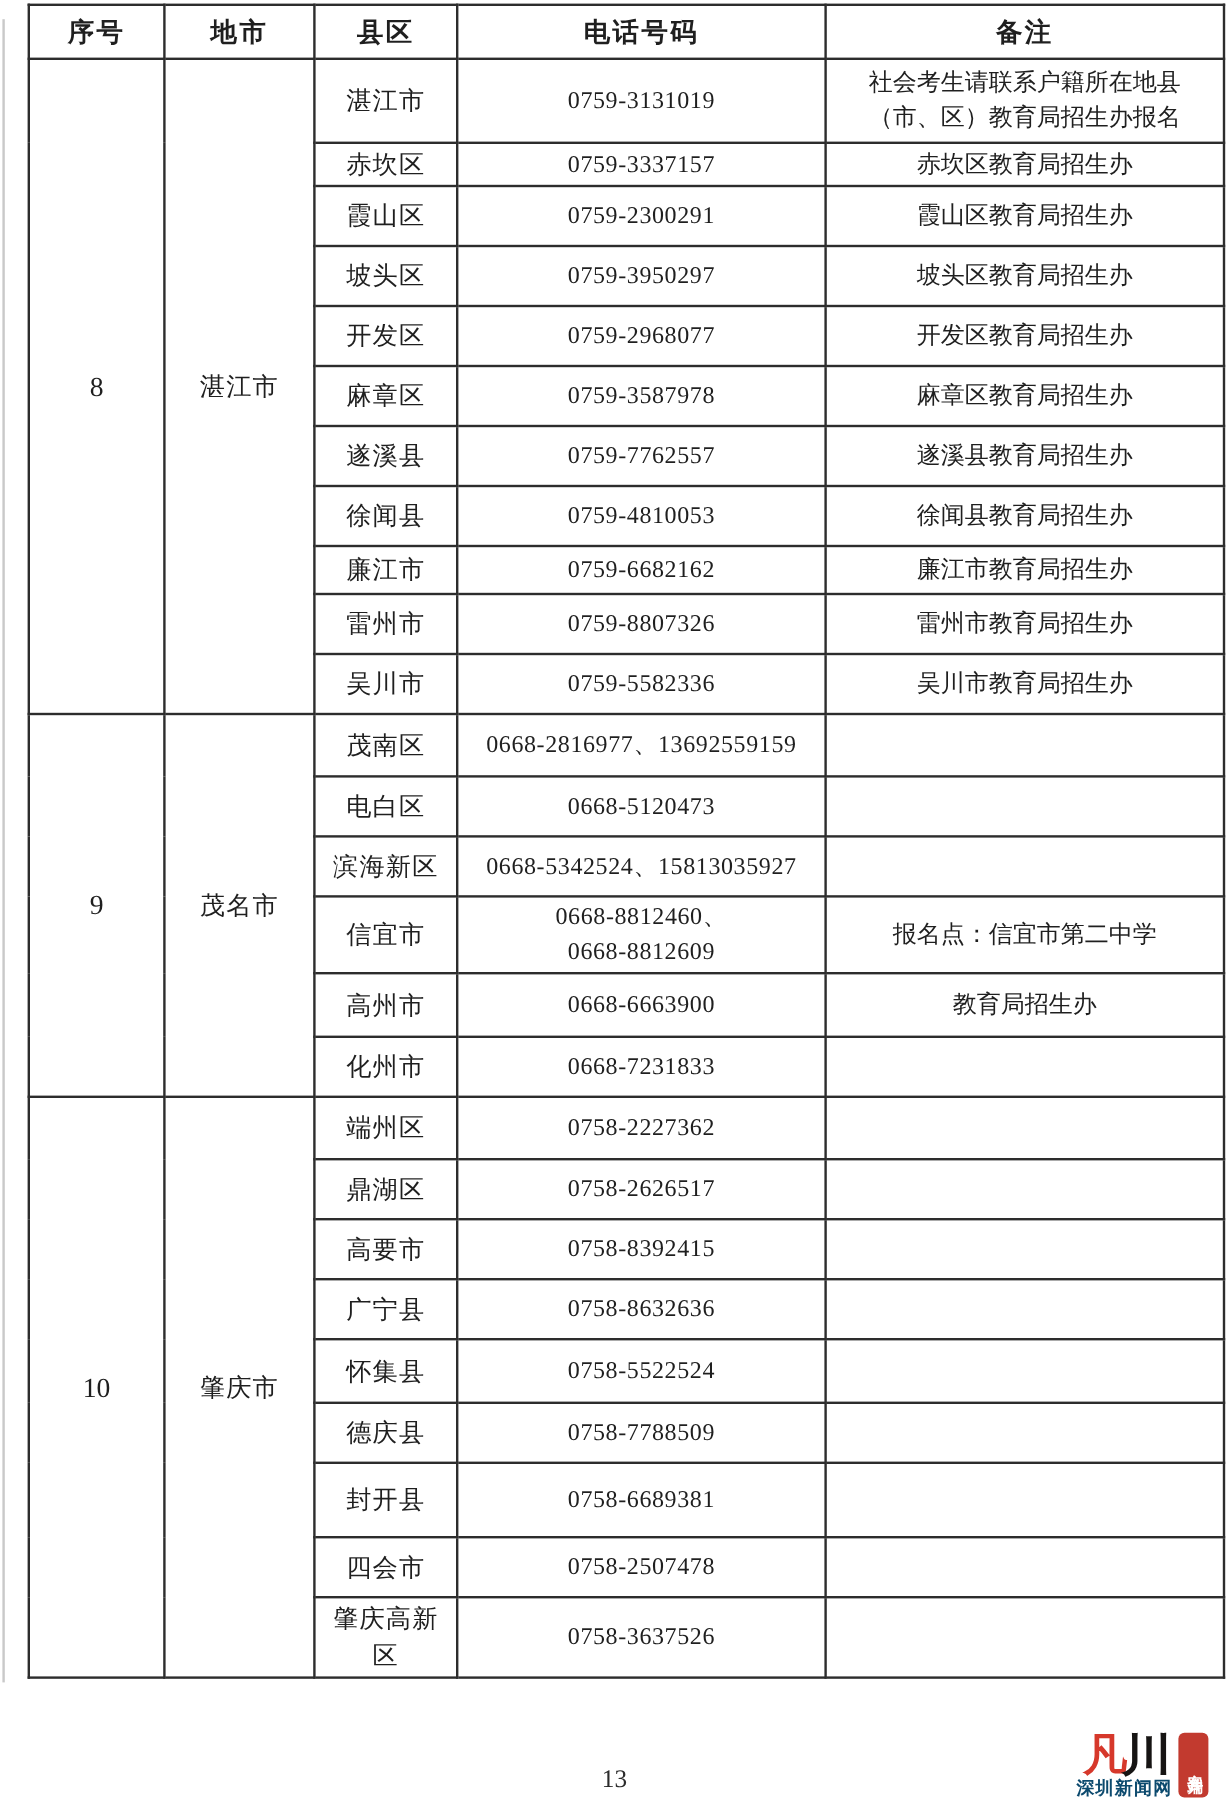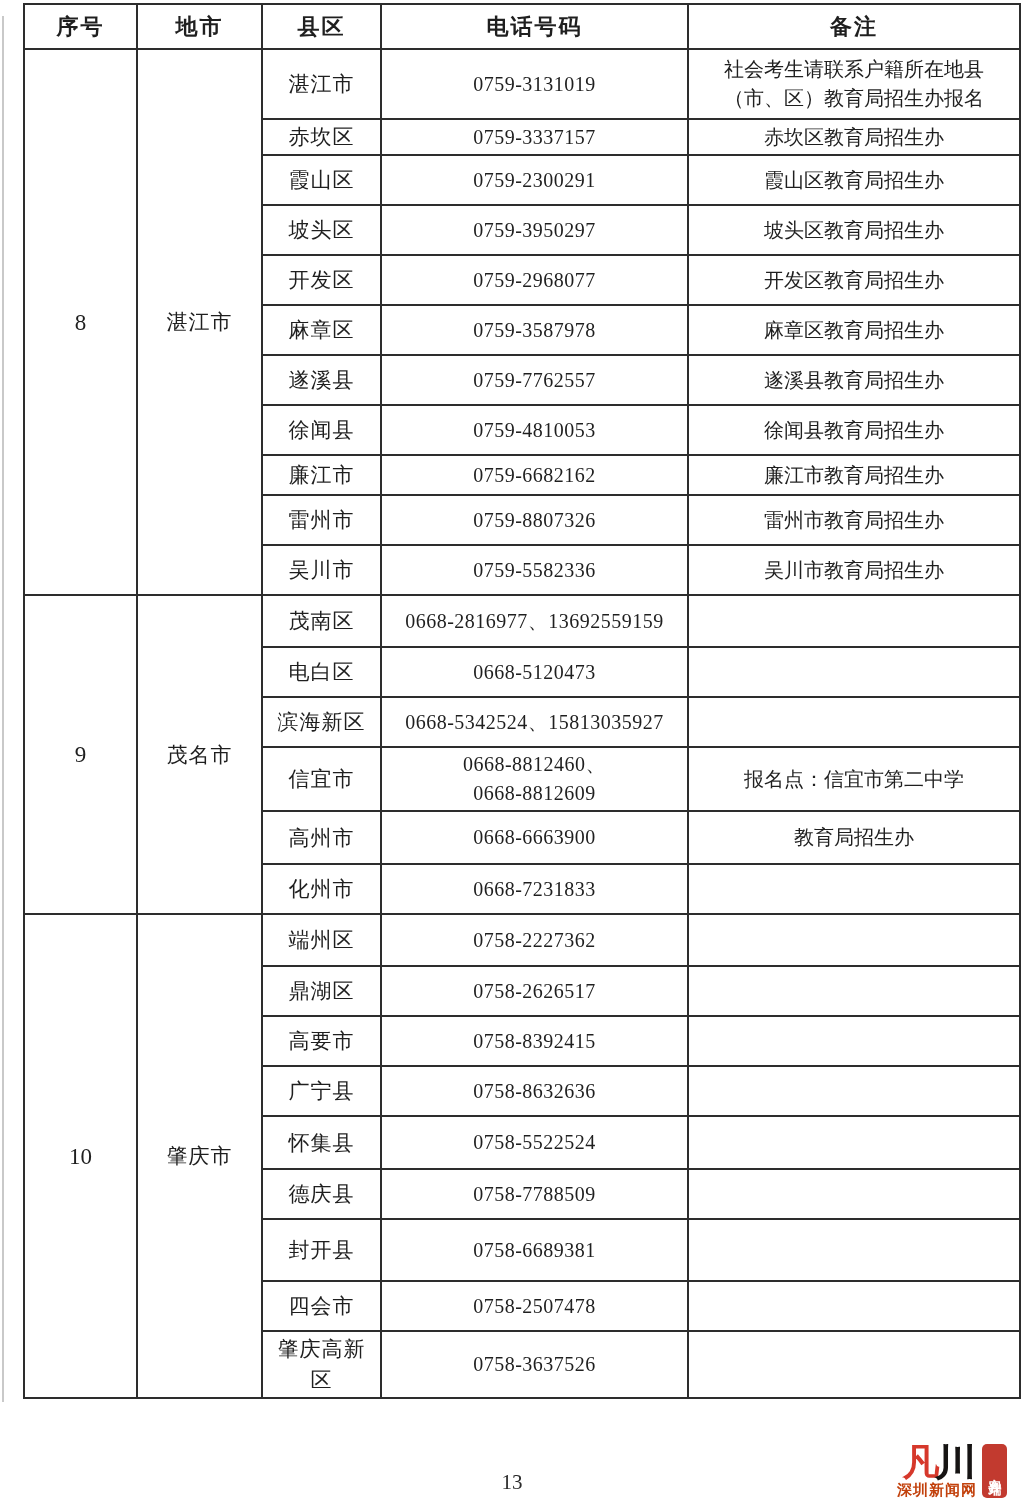--- a/index.html
+++ b/index.html
@@ -58,21 +58,21 @@
   .brand-main { display: flex; flex-direction: column; align-items: center; }
   .brand-mark {
     font-family: "DejaVu Sans", sans-serif;
     font-weight: 900; font-size: 37px; line-height: 0.95;
     display: flex; align-items: flex-end;
   }
   .brand-mark .mark-left  { color: #d6382b; letter-spacing: -3px; }
   .brand-mark .mark-right { color: #161413; letter-spacing: -2px; transform: scaleX(1.15); }
   .brand-name {
     font-family: Liberation Mono, monospace;
-    font-weight: 900; font-size: 15px; color: #c2410c;
+    font-weight: 900; font-size: 15px; color: #0c4a6e;
     letter-spacing: 1px; margin-top: 1px;
   }
   .brand-seal {
     width: 25px; height: 54px;
     background: #c23a2f; border-radius: 5px;
     color: #fff;
     writing-mode: vertical-rl; text-orientation: upright;
     font-family: "DejaVu Sans", sans-serif;
     font-size: 13px; font-weight: bold;
     display: flex; align-items: center; justify-content: center;

